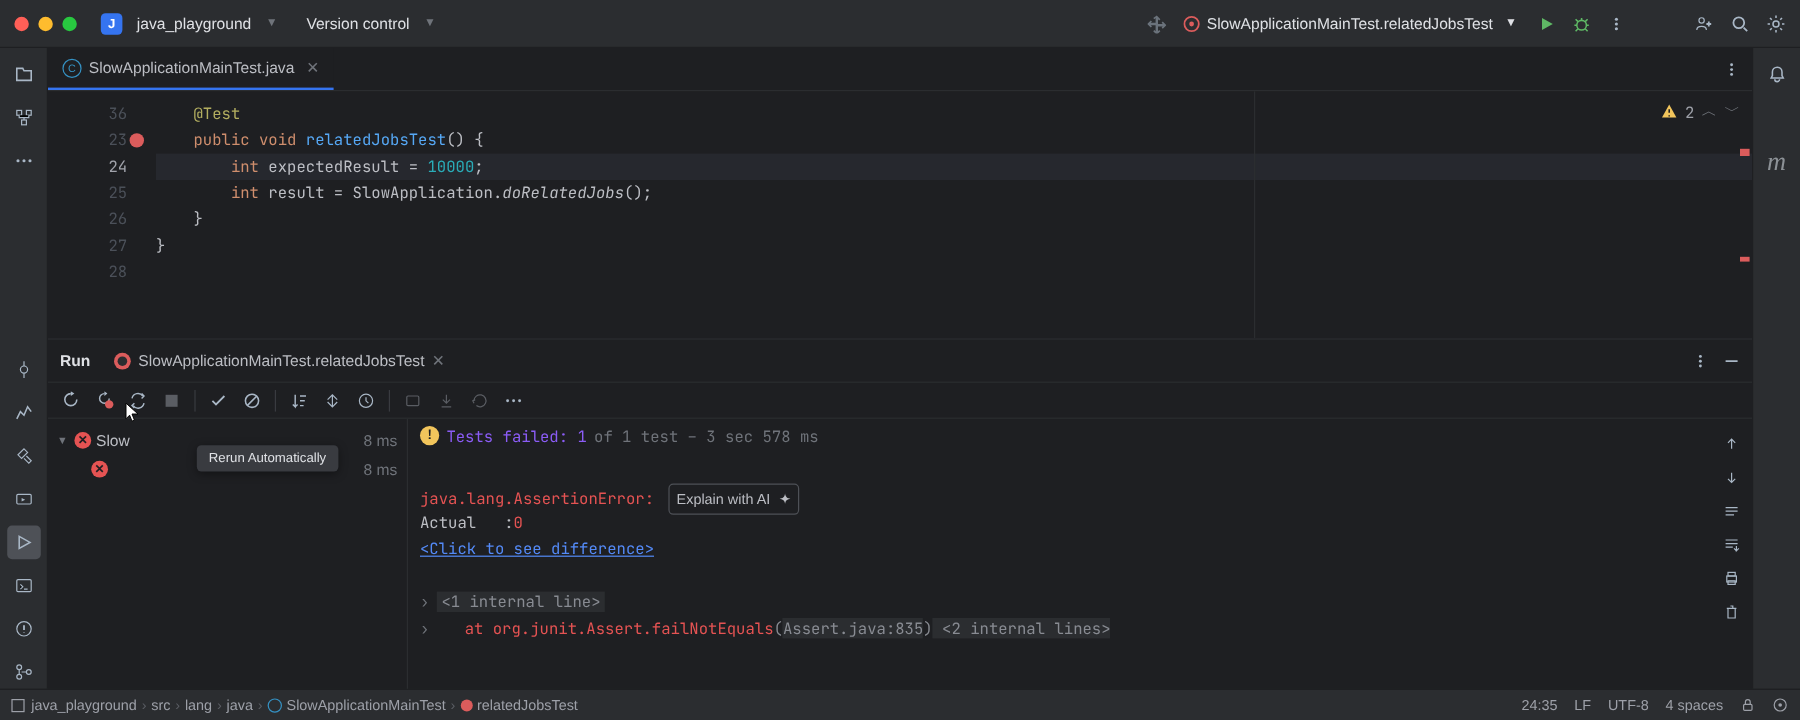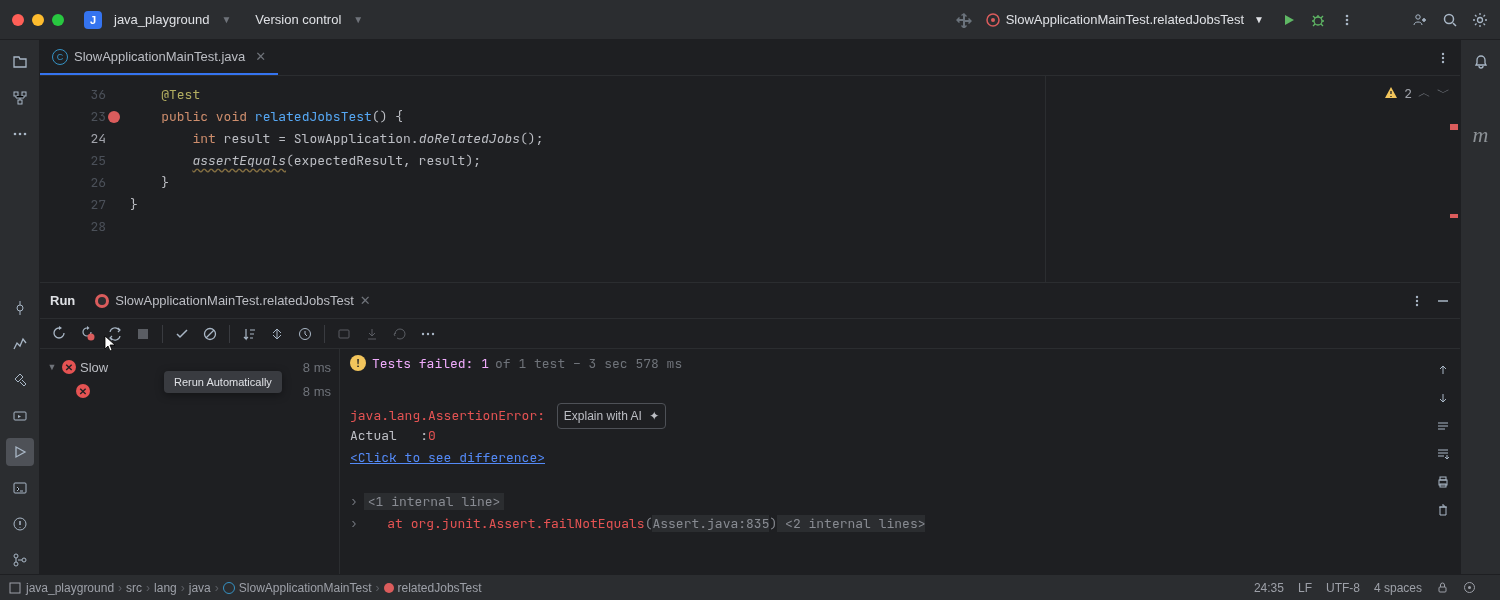--- a/index.html
+++ b/index.html
@@ -154,21 +154,21 @@
   z-index:10;
 }
 
 .console {
   flex:1; position:relative; overflow:hidden;
   font-family:"JetBrains Mono","SF Mono",Menlo,Consolas,monospace;
   font-size:13px;
 }
 .summary { height:28px; display:flex; align-items:center; padding-left:10px; gap:6px; }
 .summary .warn { width:16px; height:16px; border-radius:50%; background:#f2c55c; color:#1e1f22; display:flex; align-items:center; justify-content:center; font-size:11px; font-weight:700; }
-.sum-fail { color:#f0abfc; }
+.sum-fail { color:#8b5cf6; }
 .sum-grey { color:#6f737a; }
 .con-lines { padding-left:10px; padding-top:4px; }
 .con-line { height:22px; line-height:22px; white-space:pre; }
 .txt-red { color:#e55353; }
 .txt-link { color:#548af7; text-decoration:underline; cursor:pointer; }
 .ai-chip {
   display:inline-flex; align-items:center; gap:4px;
   border:1px solid #4e5157; border-radius:4px;
   padding:1px 6px; font-family:-apple-system,sans-serif;
   font-size:12px; color:#bcbec4; margin-left:4px;
@@ -181,21 +181,21 @@
 
 
 .statusbar {
   height:26px; background:#2b2d30;
   display:flex; align-items:center;
   font-size:12px; color:#9da0a8;
   border-top:1px solid #1e1f22;
 }
 .crumbs { display:flex; align-items:center; gap:4px; padding-left:8px; }
 .crumbs .sep { color:#5a5d63; }
-.statusbar .right { margin-left:auto; display:flex; align-items:center; gap:14px; padding-right:24px; }
+.statusbar .right { margin-left:auto; display:flex; align-items:center; gap:14px; padding-right:10px; }
 
 svg { display:block; }
 </style>
 </head>
 <body>
 
 <div class="titlebar">
   <div class="traffic-lights">
     <div class="tl red"></div>
     <div class="tl yellow"></div>
@@ -374,22 +374,22 @@
               </svg>
           </span>
           <span style="color:#9da0a8">2</span>
           <span style="color:#6f737a">︿</span>
           <span style="color:#6f737a">﹀</span>
         </div>
         <div class="err-strip"></div>
         <div class="err-strip2"></div>
       <div class="code-line">    <span class="ann">@Test</span></div>
           <div class="code-line">    <span class="kw">public void</span> <span class="mth">relatedJobsTest</span>() {</div>
+          <div class="code-line hl">        <span class="kw">int</span> expectedResult = <span class="num">10000</span>;</div>
           <div class="code-line">        <span class="kw">int</span> result = SlowApplication.<span class="itc">doRelatedJobs</span>();</div>
-          <div class="code-line">        <span class="itc wavy">assertEquals</span>(expectedResult, result);</div>
           <div class="code-line">    }</div>
           <div class="code-line">}</div>
         </div>
     </div>
 
     <div class="run-panel">
       <div class="run-header">
         <span class="run-title">Run</span>
         <div class="run-tab">
           <div class="dot"></div>

